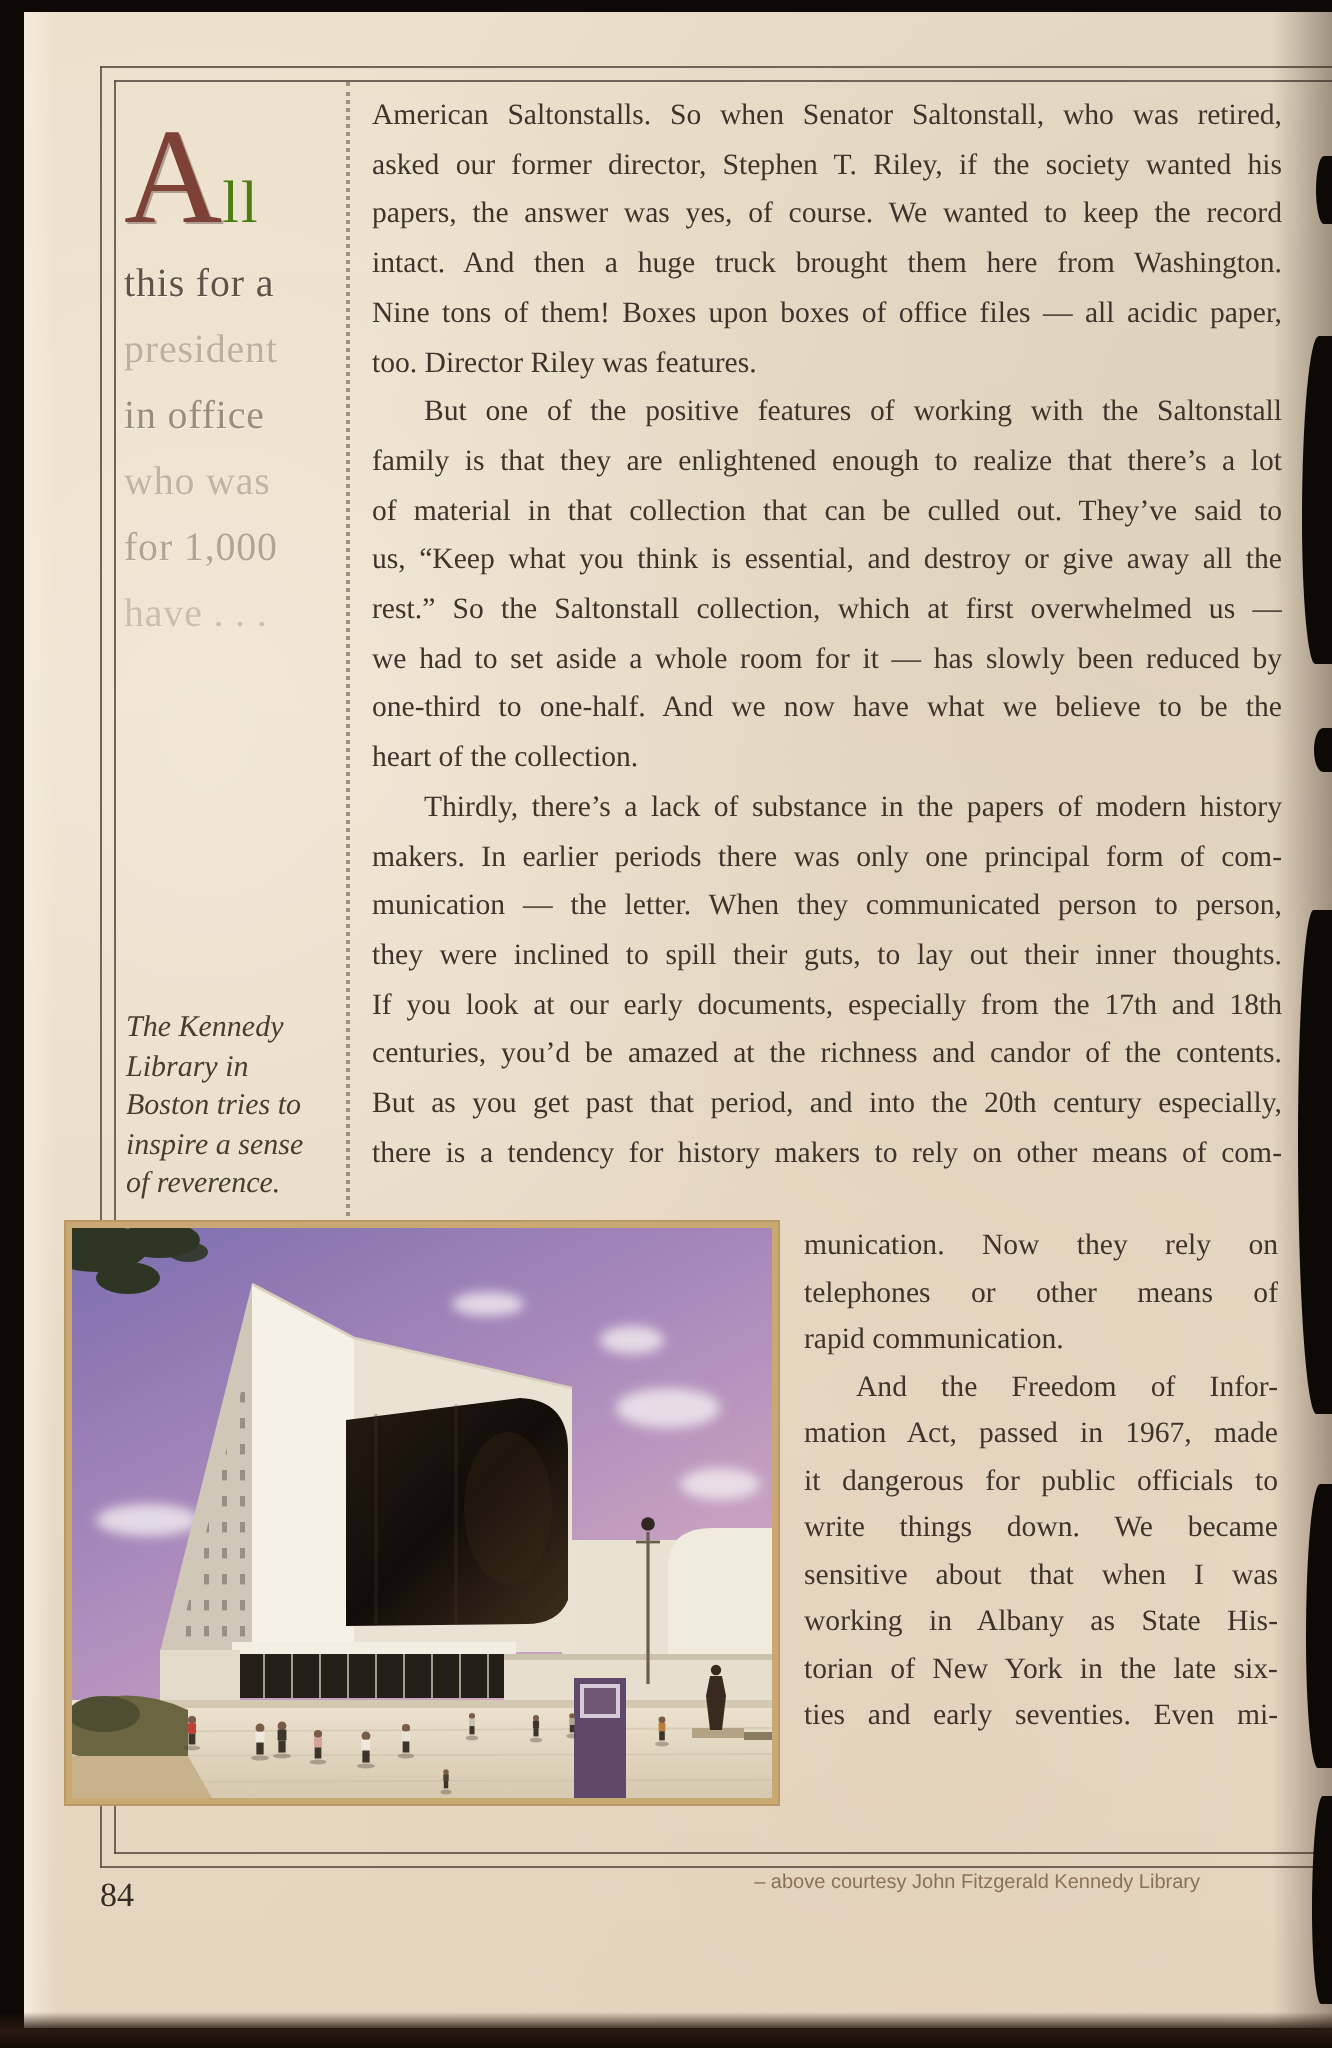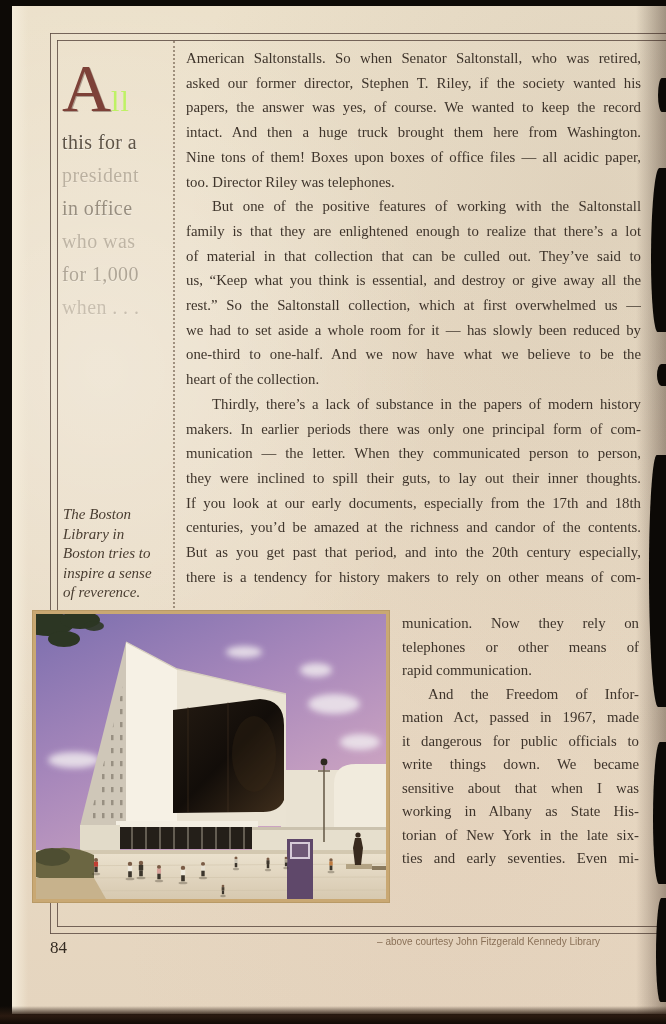--- a/index.html
+++ b/index.html
@@ -18,21 +18,21 @@
   
   .rule{position:absolute;background:#5f4e44;opacity:.85;}
   .rule.h{height:1px;} .rule.v{width:1px;}
   .divider-dotted{position:absolute;left:173px;top:41px;height:567px;width:0;
          border-left:2px dotted #8d7c6a;opacity:.8;}
   
   .pullquote{position:absolute;left:62px;top:54px;width:112px;color:#52483c;}
   .dropcap-row{height:72px;}
   .dropcap{font-size:68px;line-height:68px;color:#7d4138;
            text-shadow:1px 1px 0 rgba(60,30,25,.35);}
-  .dropcap-rest{font-size:30px;color:#bef264;letter-spacing:1px;}
+  .dropcap-rest{font-size:30px;color:#4d7c0f;letter-spacing:1px;}
   .pullquote .line{font-size:20px;line-height:33px;letter-spacing:.4px;text-align:right;
            text-align-last:left;text-shadow:.6px .6px 0 rgba(255,255,255,.55);}
   
   .bodycol{position:absolute;color:#3e342b;font-size:14.8px;}
   #wide-col{left:186px;top:46px;width:455px;line-height:24.7px;}
   #narrow-col{left:402px;top:612px;width:237px;line-height:23.5px;}
   .bodycol .line{text-align:justify;text-align-last:justify;overflow:hidden;white-space:nowrap;}
   .bodycol .line.last{text-align-last:left;}
   .bodycol .line.indent{text-indent:26px;}
   
@@ -74,41 +74,41 @@
   <div class="divider-dotted"></div>
 
   <div class="pullquote">
     <div class="dropcap-row"><span class="dropcap">A</span><span class="dropcap-rest">ll</span></div>
     <div id="quote-lines">
         <div class="line" style="opacity: 0.92;">this for a</div>
         <div class="line" style="opacity: 0.32;">president</div>
         <div class="line" style="opacity: 0.55;">in office</div>
         <div class="line" style="opacity: 0.3;">who was</div>
         <div class="line" style="opacity: 0.4;">for 1,000</div>
-        <div class="line" style="opacity: 0.24;">when . . .</div>
+        <div class="line" style="opacity: 0.24;">have . . .</div>
       </div>
   </div>
 
   <div class="caption">
     <div id="caption-lines">
-        <div class="line">The Boston</div>
+        <div class="line">The Kennedy</div>
         <div class="line">Library in</div>
         <div class="line">Boston tries to</div>
         <div class="line">inspire a sense</div>
         <div class="line">of reverence.</div>
       </div>
   </div>
 
   <div class="bodycol" id="wide-col">
       <div class="line">American Saltonstalls. So when Senator Saltonstall, who was retired,</div>
       <div class="line">asked our former director, Stephen T. Riley, if the society wanted his</div>
       <div class="line">papers, the answer was yes, of course. We wanted to keep the record</div>
       <div class="line">intact. And then a huge truck brought them here from Washington.</div>
       <div class="line">Nine tons of them! Boxes upon boxes of office files — all acidic paper,</div>
-      <div class="line last">too. Director Riley was telephones.</div>
+      <div class="line last">too. Director Riley was features.</div>
       <div class="line indent">But one of the positive features of working with the Saltonstall</div>
       <div class="line">family is that they are enlightened enough to realize that there’s a lot</div>
       <div class="line">of material in that collection that can be culled out. They’ve said to</div>
       <div class="line">us, “Keep what you think is essential, and destroy or give away all the</div>
       <div class="line">rest.” So the Saltonstall collection, which at first overwhelmed us —</div>
       <div class="line">we had to set aside a whole room for it — has slowly been reduced by</div>
       <div class="line">one-third to one-half. And we now have what we believe to be the</div>
       <div class="line last">heart of the collection.</div>
       <div class="line indent">Thirdly, there’s a lack of substance in the papers of modern history</div>
       <div class="line">makers. In earlier periods there was only one principal form of com-</div>

